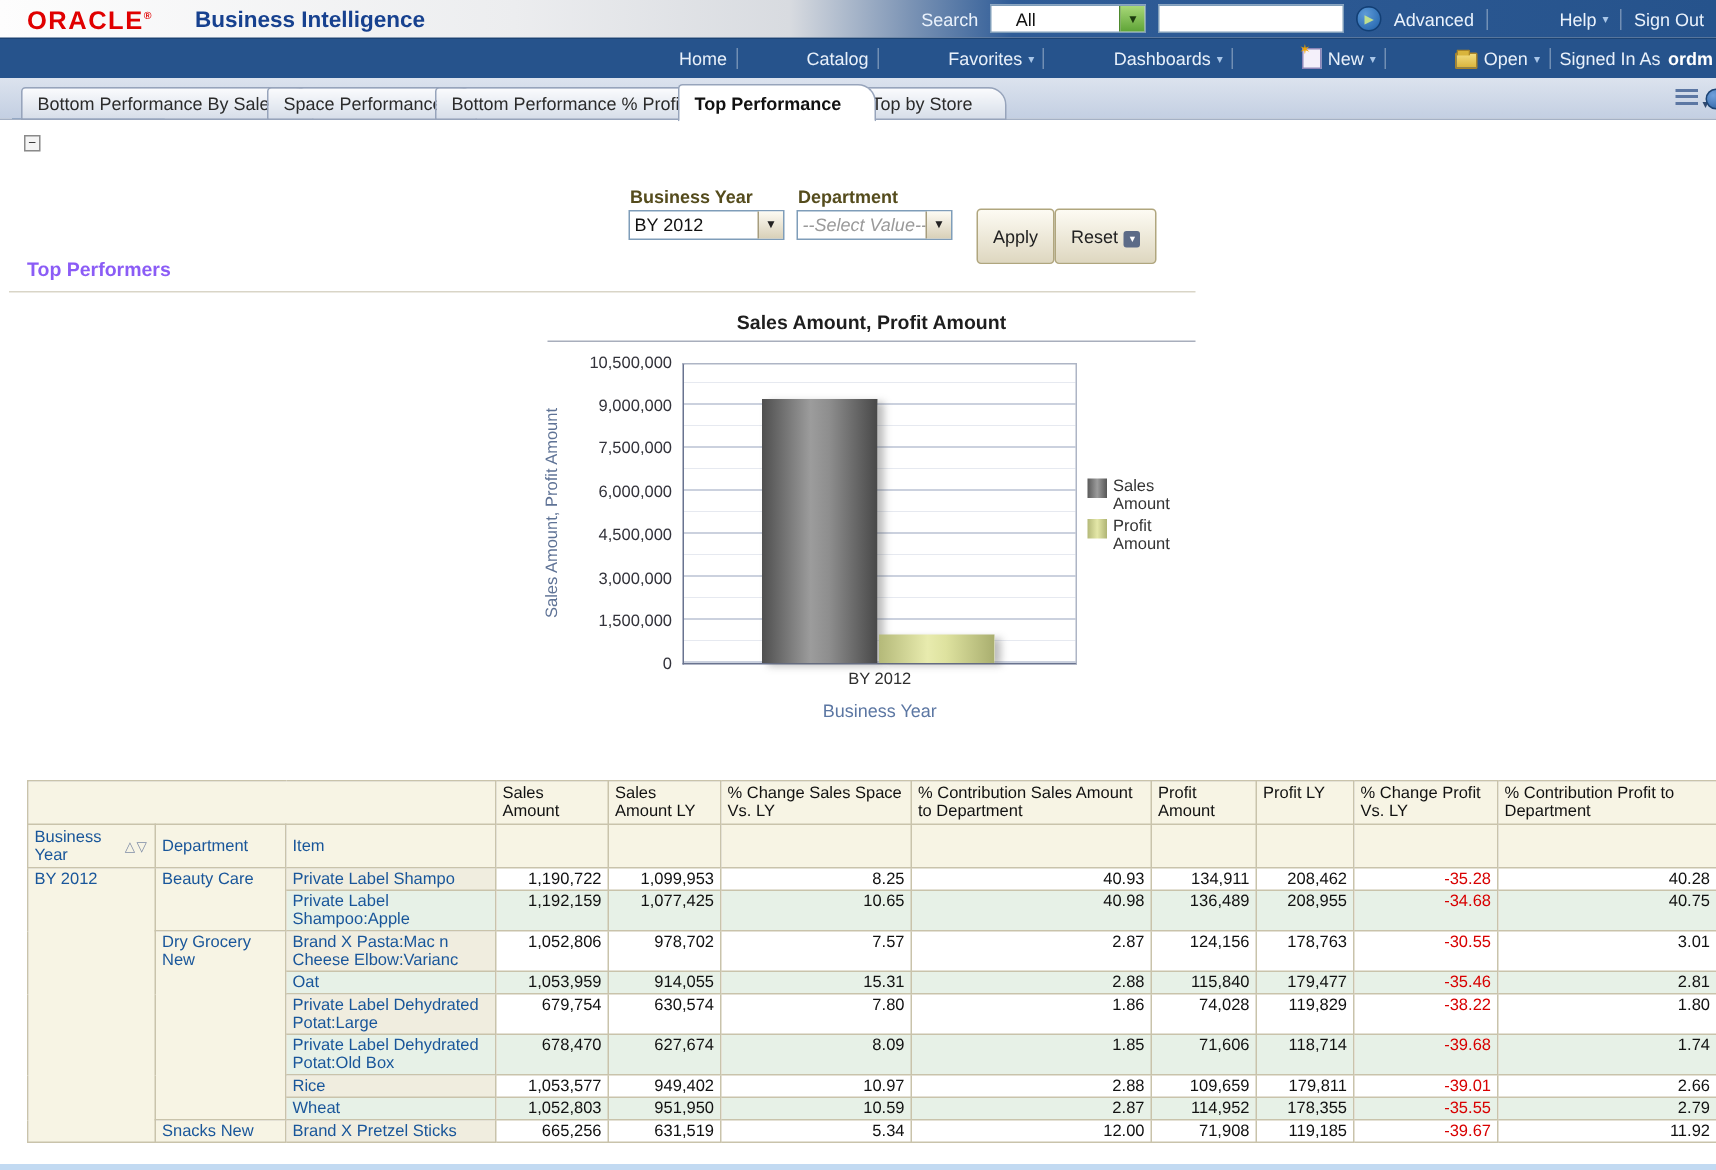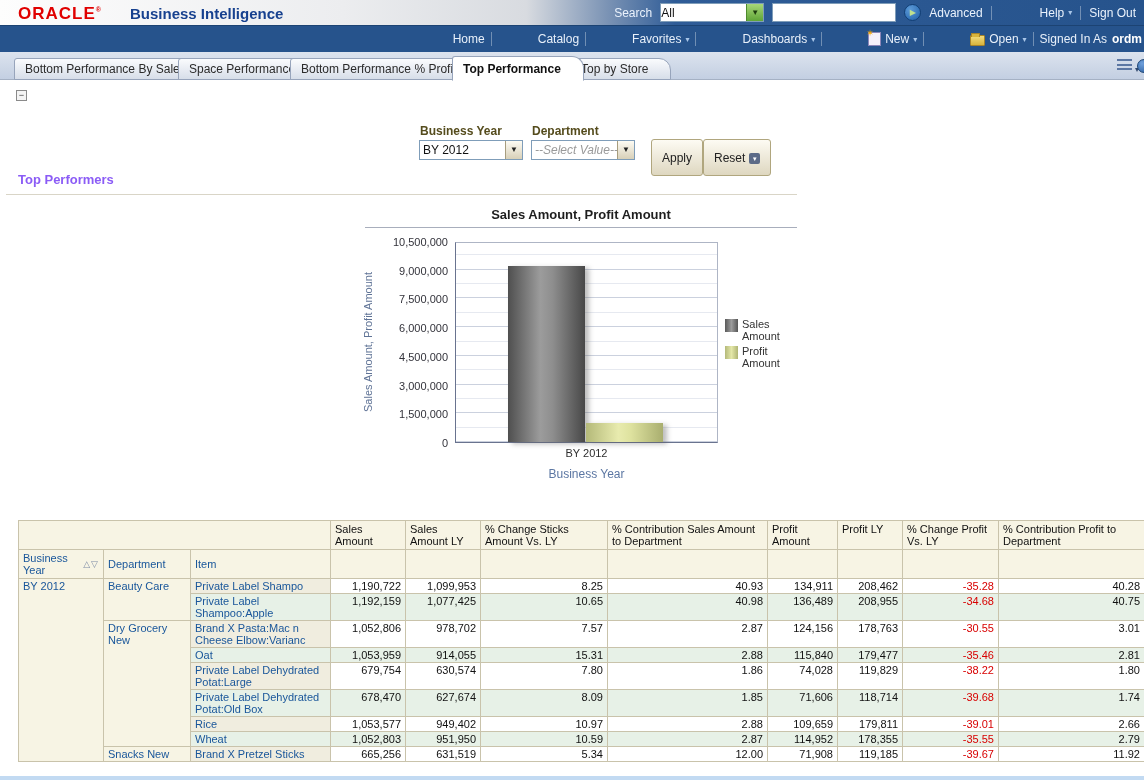--- a/index.html
+++ b/index.html
@@ -12,21 +12,21 @@
     background:linear-gradient(90deg,#FDFDFD 0%,#ECEDEF 30%,#D8DBE0 46%,#7C94B5 53%,#2F5C97 59%,#26538C 100%);
     border-bottom:1px solid #1C4373; }
   .logo { position:absolute; left:18px; top:4px; color:#E00000; font-weight:bold;
     font-size:17px; letter-spacing:1px; }
   .logo sup { font-size:7px; }
   .brand-title { position:absolute; left:130px; top:5px; color:#17418F; font-weight:bold; font-size:15px; }
   .banner-right { position:absolute; right:8px; top:3px; display:flex; align-items:center; gap:8px;
     color:#EAF2FC; font-size:12px; }
   .srch-select { width:104px; height:19px; background:#fff; border:1px solid #7F9DB9;
     display:flex; align-items:center; font-size:12px; color:#111; }
-  .srch-select .val { flex:1; padding:0 0; }
+  .srch-select .val { flex:1; padding:0 16px; }
   .srch-select .dd-green { width:17px; height:17px;
     background:linear-gradient(#A8D878,#5FA437); border-left:1px solid #4E8A2D;
     color:#1C3A0E; font-size:8px; text-align:center; line-height:17px; }
   .srch-input { width:124px; height:19px; background:#fff; border:1px solid #7F9DB9; }
   .go-btn { width:17px; height:17px; border-radius:50%; border:1px solid #123F75;
     background:radial-gradient(circle at 35% 30%,#5E9BD8,#1D5FA8); color:#BFE08F;
     font-size:8px; line-height:15px; text-align:center; }
   .vsep { width:1px; height:14px; background:rgba(255,255,255,0.35); }
   .chev { font-size:8px; color:#A9C6E8; }
 
@@ -263,21 +263,21 @@
       <col style="width:70px">
         <col style="width:65px">
         <col style="width:96px">
         <col style="width:146px">
     </colgroup>
     <thead>
       <tr>
         <th colspan="3"></th>
         <th>Sales Amount</th>
         <th>Sales Amount LY</th>
-        <th>% Change Sticks Amount Vs. LY</th>
+        <th>% Change Sales Space Vs. LY</th>
         <th>% Contribution Sales Amount to Department</th>
         <th>Profit Amount</th>
         <th>Profit LY</th>
         <th>% Change Profit Vs. LY</th>
         <th>% Contribution Profit to Department</th>
       </tr>
       <tr>
         <th class="dimh">
           <span class="sort-icons"><span>△</span><span>▽</span></span>
           <span>Business Year</span>

